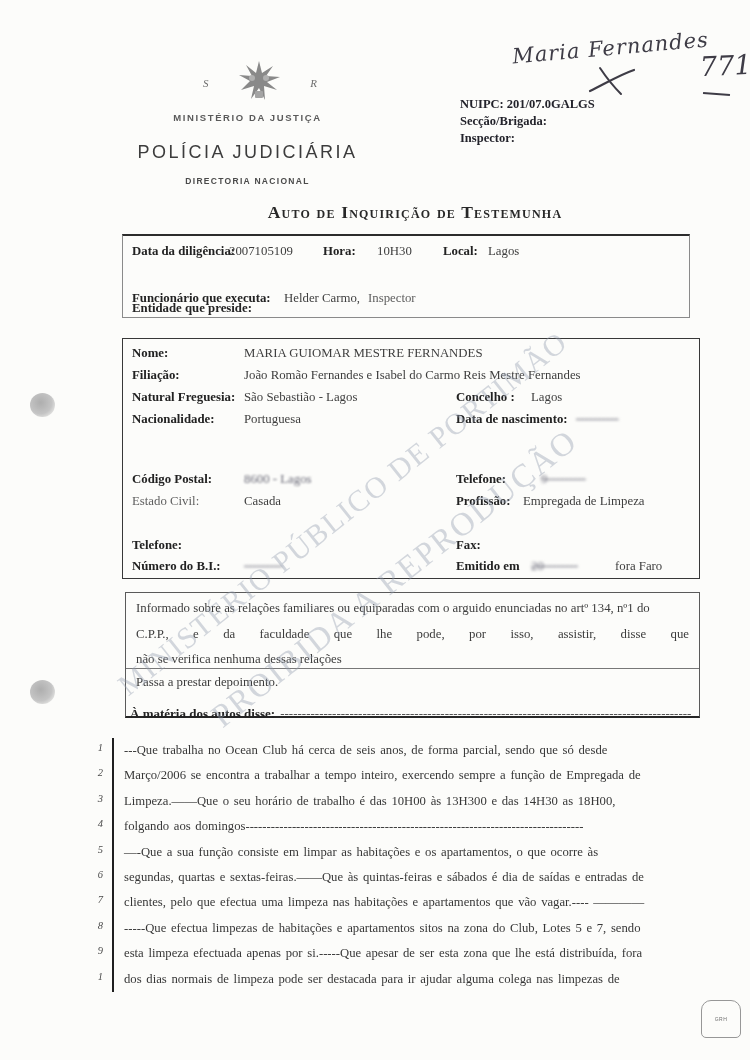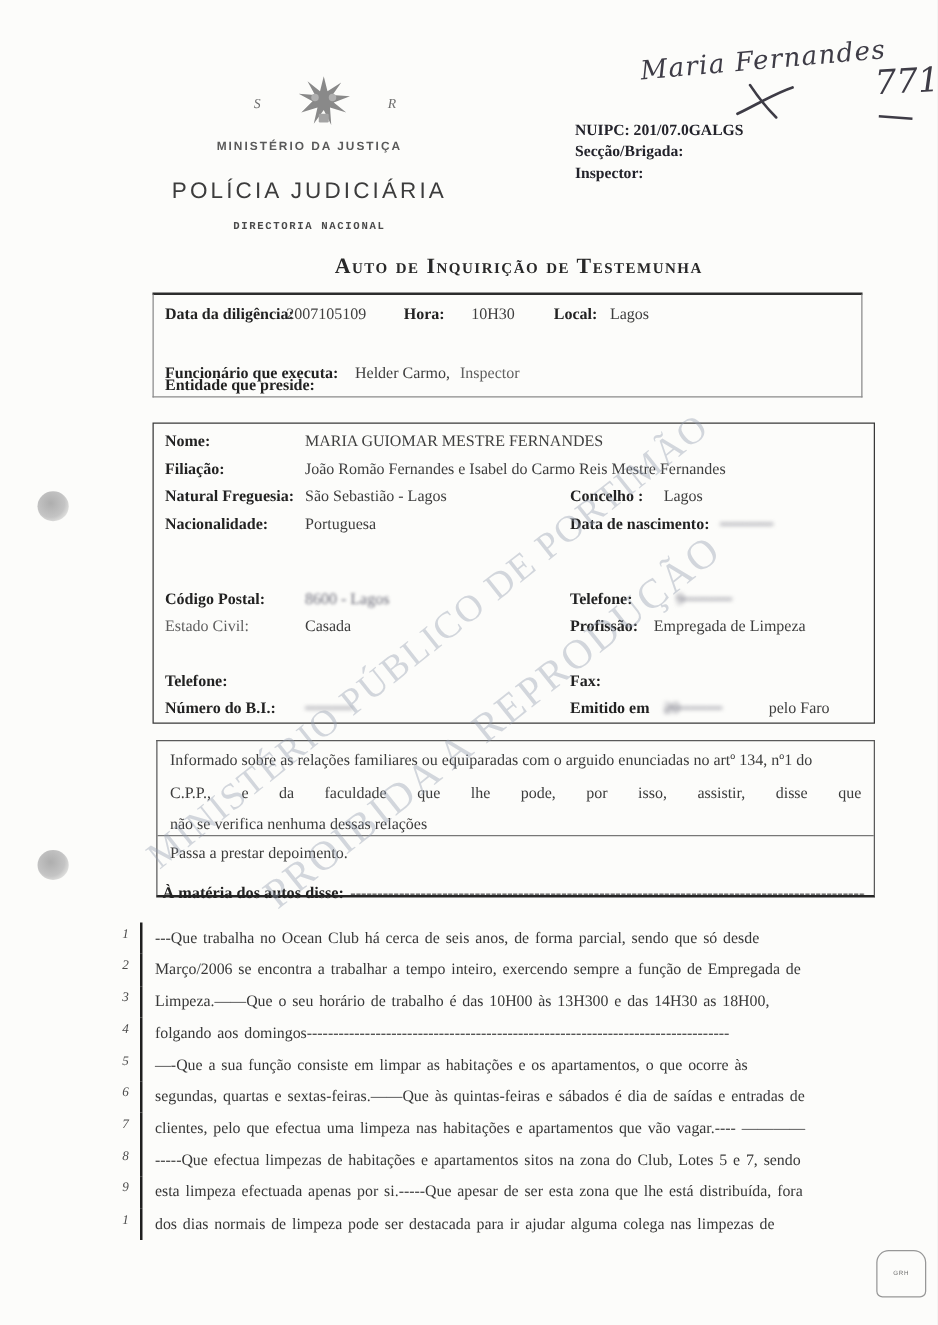--- a/index.html
+++ b/index.html
@@ -16,21 +16,21 @@
     display: flex; align-items: center; justify-content: space-between; }
   .emblem-letter { font-size: 11px; color: #6d6d6d; font-style: italic; }
   .crest-svg { filter: blur(0.5px); opacity: 0.9; }
   .ministry { left: 140px; top: 112px; width: 215px; text-align: center;
     font-family: "Liberation Sans", sans-serif; font-size: 9.5px; font-weight: bold;
     letter-spacing: 1.6px; color: #5a5a5a; }
   .agency { left: 120px; top: 142px; width: 255px; text-align: center;
     font-family: "Liberation Sans", sans-serif; font-size: 18px;
     letter-spacing: 2.5px; color: #3c3c3c; }
   .directorate { left: 150px; top: 176px; width: 195px; text-align: center;
-    font-family: Liberation Mono, monospace; font-size: 8.5px; font-weight: bold;
+    font-family: Liberation Sans, sans-serif; font-size: 8.5px; font-weight: bold;
     letter-spacing: 1.3px; color: #4a4a4a; }
 
   .case-info { left: 460px; top: 96px; font-size: 12.5px; font-weight: bold;
     line-height: 17px; color: #23232b; }
 
   
   .hw { font-family: "DejaVu Serif", serif; font-style: italic; color: #3e3c46; }
   .hw-name { left: 512px; top: 36px; font-size: 21px; letter-spacing: 1px;
     transform: rotate(-5deg); }
   .hw-x { left: 588px; top: 66px; }
@@ -203,21 +203,21 @@
     </div>
     <div class="row" style="top:199px;">
       <span class="c1 lbl">Telefone:</span>
       <span class="c3 lbl">Fax:</span>
     </div>
     <div class="row" style="top:220px;">
       <span class="c1 lbl">Número do B.I.:</span>
       <span class="c2 blur">·········</span>
       <span class="c3 lbl">Emitido em</span>
       <span class="c4 blur">20········</span>
-      <span class="val" style="position:absolute;left:492px;">pelo Faro</span>
+      <span class="val" style="position:absolute;left:492px;">fora Faro</span>
     </div>
   </div>
 
   <div class="abs box3">
     <div class="box3-upper">
       <div>Informado sobre as relações familiares ou equiparadas com o arguido enunciadas no artº 134, nº1 do</div>
       <div class="stretch">C.P.P., e da faculdade que lhe pode, por isso, assistir, disse que</div>
       <div>não se verifica nenhuma dessas relações</div>
     </div>
     <div class="box3-lower">Passa a prestar depoimento.</div>

